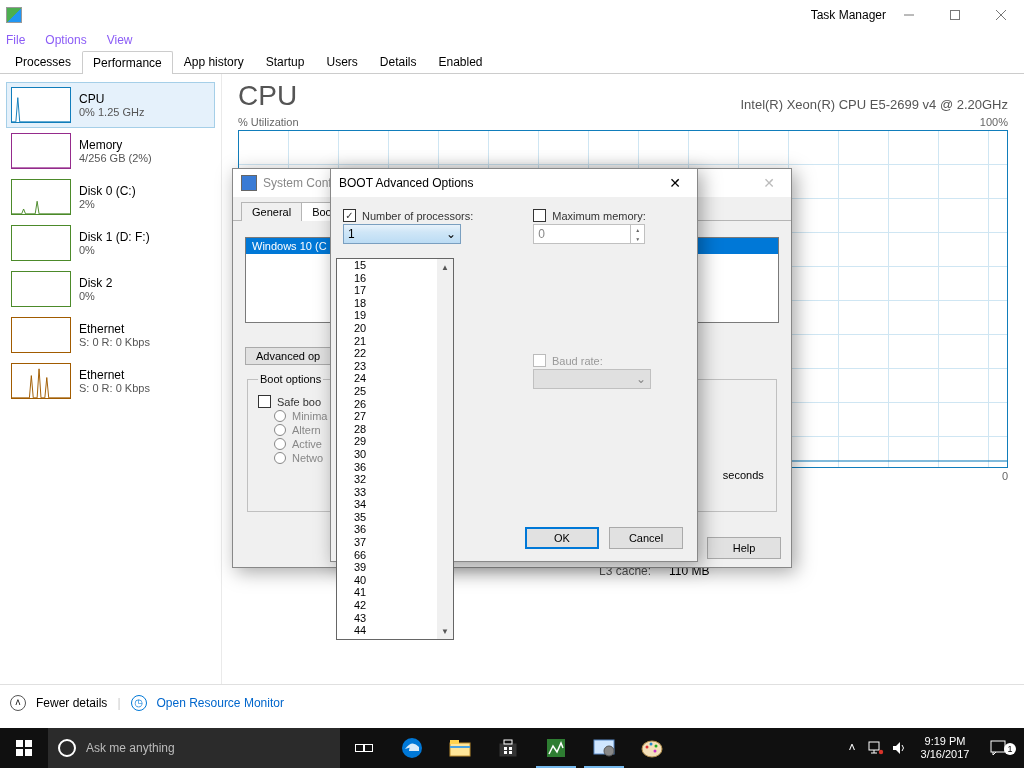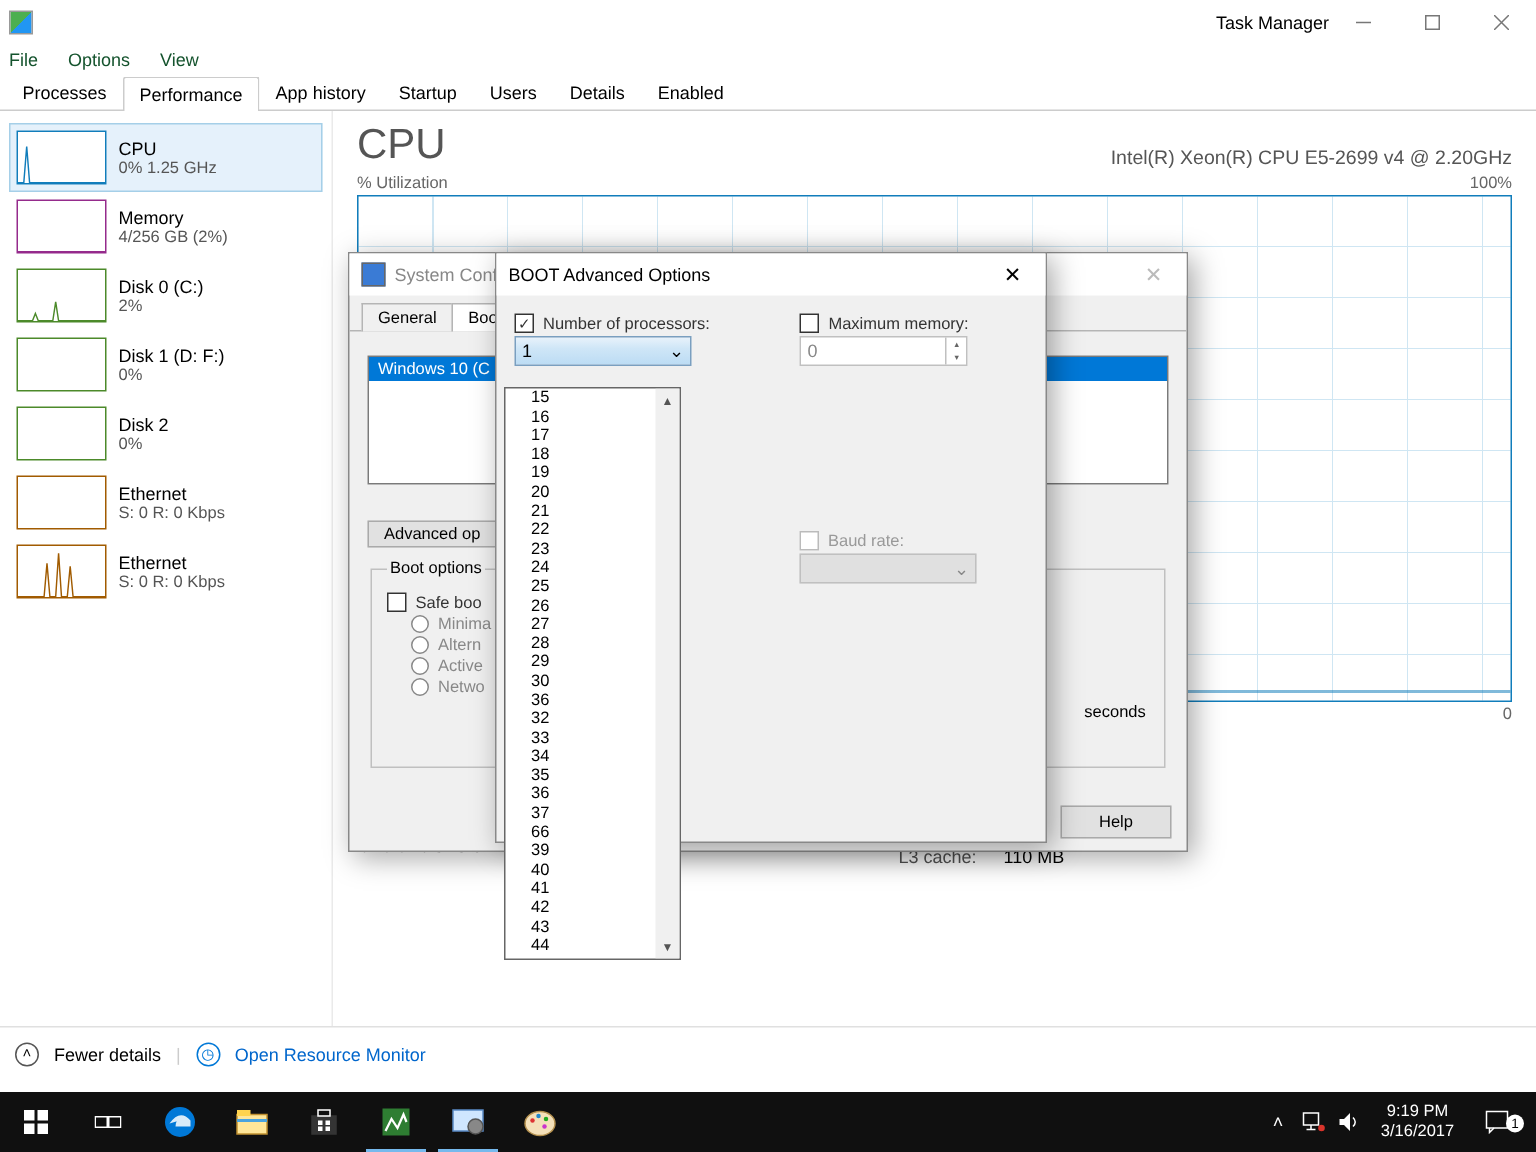--- a/index.html
+++ b/index.html
@@ -5,21 +5,21 @@
   * { box-sizing: border-box; }
   html,body { margin:0; padding:0; width:1024px; height:768px; font-family:"Segoe UI",Tahoma,sans-serif; font-size:12px; background:#fff; overflow:hidden;}
   
   .titlebar { height:30px; display:flex; align-items:center; padding:0 0 0 6px;text-align:right; }
   .titlebar .tb-icon { width:16px; height:16px; margin-right:6px; background:linear-gradient(135deg,#4caf50 50%,#2196f3 50%); border:1px solid #999; }
   .titlebar .tb-title { flex:1; color:#000; }
   .tb-controls { display:flex; }
   .tb-btn { width:46px; height:30px; display:flex; align-items:center; justify-content:center; color:#888; }
   .tb-btn svg { width:10px; height:10px; stroke:#777; stroke-width:1; fill:none; }
   
-  .menubar { height:20px; display:flex; align-items:center; padding:0 4px; gap:16px; color:#14532d; }
+  .menubar { height:20px; display:flex; align-items:center; padding:0 4px; gap:16px; color:#8b5cf6; }
   .menubar span { padding:0 2px; }
   
   .tabs { height:24px; border-bottom:1px solid #ccc; display:flex; align-items:flex-end; padding:0 4px; }
   .tab { padding:4px 10px; border:1px solid transparent; border-bottom:none; color:#000; font-size:12px;}
   .tab.active { border-color:#ccc; background:#fff; position:relative; top:1px; border-radius:2px 2px 0 0;}
   
   .main { display:flex; height:610px; }
   .sidebar { width:222px; border-right:1px solid #eaeaea; padding:8px 6px; }
   .side-item { display:flex; gap:8px; padding:4px 4px; border:1px solid transparent;}
   .side-item.sel { background:#e5f1fb; border:1px solid #a5cfe8;}
@@ -369,20 +369,24 @@
     </div>
     <div style="margin-top:110px; margin-left:190px;">
       <div class="cb" style="color:#999">
           <span class="cbx" style="border-color:#bbb"></span>
           <span>Baud rate:</span>
         </div>
       <div class="baud">
           <span>⌄</span>
         </div>
     </div>
+  </div>
+  <div class="btns">
+    <div class="b ok">OK</div>
+    <div class="b">Cancel</div>
   </div>
 </div>
 
 <div id="droplist">
   <div id="dropopts">
       <div class="opt">15</div>
       <div class="opt">16</div>
       <div class="opt">17</div>
       <div class="opt">18</div>
       <div class="opt">19</div>
@@ -421,20 +425,24 @@
 
 <div class="taskbar">
   <div class="tb-start">
     <svg viewBox="0 0 16 16">
         <rect x="0" y="0" width="7" height="7"></rect>
         <rect x="9" y="0" width="7" height="7"></rect>
         <rect x="0" y="9" width="7" height="7"></rect>
         <rect x="9" y="9" width="7" height="7"></rect>
       </svg>
   </div>
+  <div class="tb-search">
+    <div class="o"></div>
+    <span>Ask me anything</span>
+  </div>
   <div class="tb-icons">
     <div class="tb-i">
         <svg width="18" height="14" viewBox="0 0 18 14" fill="none" stroke="#fff">
           <rect x="0.5" y="3.5" width="8" height="7"></rect>
           <rect x="9.5" y="3.5" width="8" height="7"></rect>
         </svg>
       </div>
     <div class="tb-i">
         <svg width="22" height="22" viewBox="0 0 22 22">
           <circle cx="11" cy="11" r="10" fill="#0078d7"></circle>

